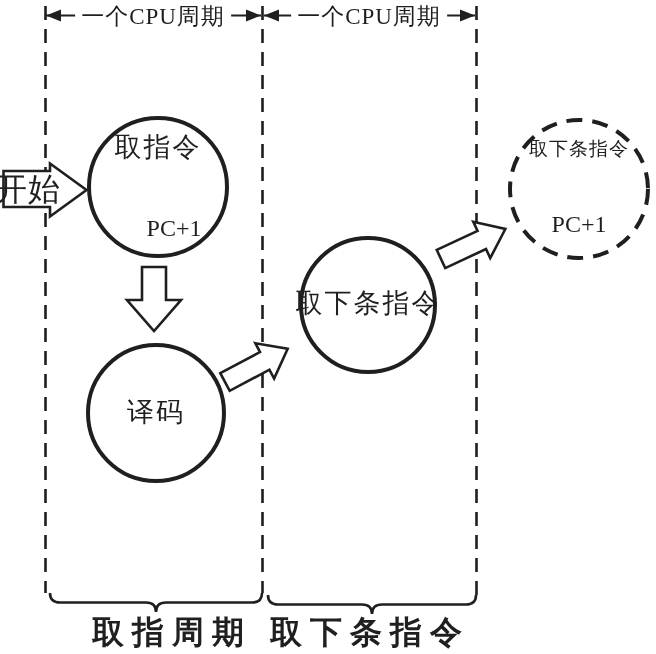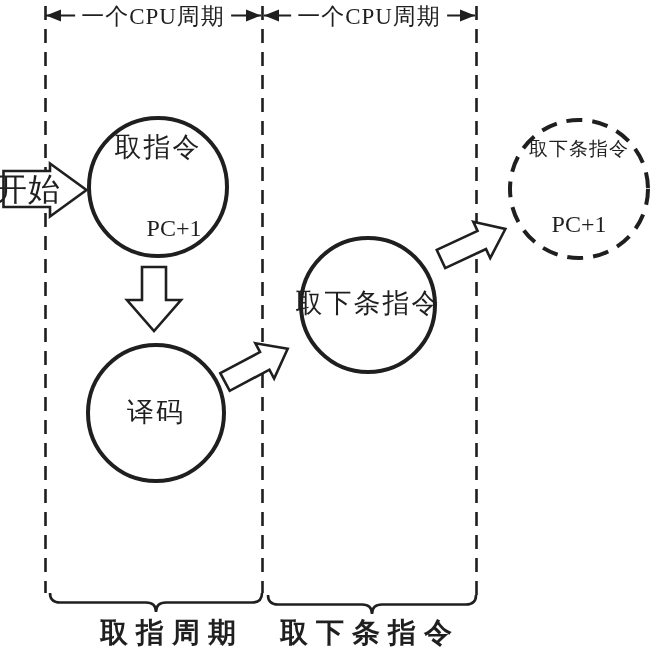--- a/index.html
+++ b/index.html
@@ -44,21 +44,21 @@
     font-size: 27px;
     letter-spacing: 2px;
   }
   .node-title.small { font-size: 19px; letter-spacing: 1px; }
   .node-sub {
     font-size: 24px;
     letter-spacing: 0;
     margin-top: 48px;
   }
   .phase-label {
-    font-size: 28px;
+    font-size: 32px;
     font-weight: 600;
     letter-spacing: 8px;
   }
 </style>
 </head>
 <body>
 
 <div class="diagram">
 
   <svg class="layer" width="656" height="654" viewBox="0 0 656 654">

